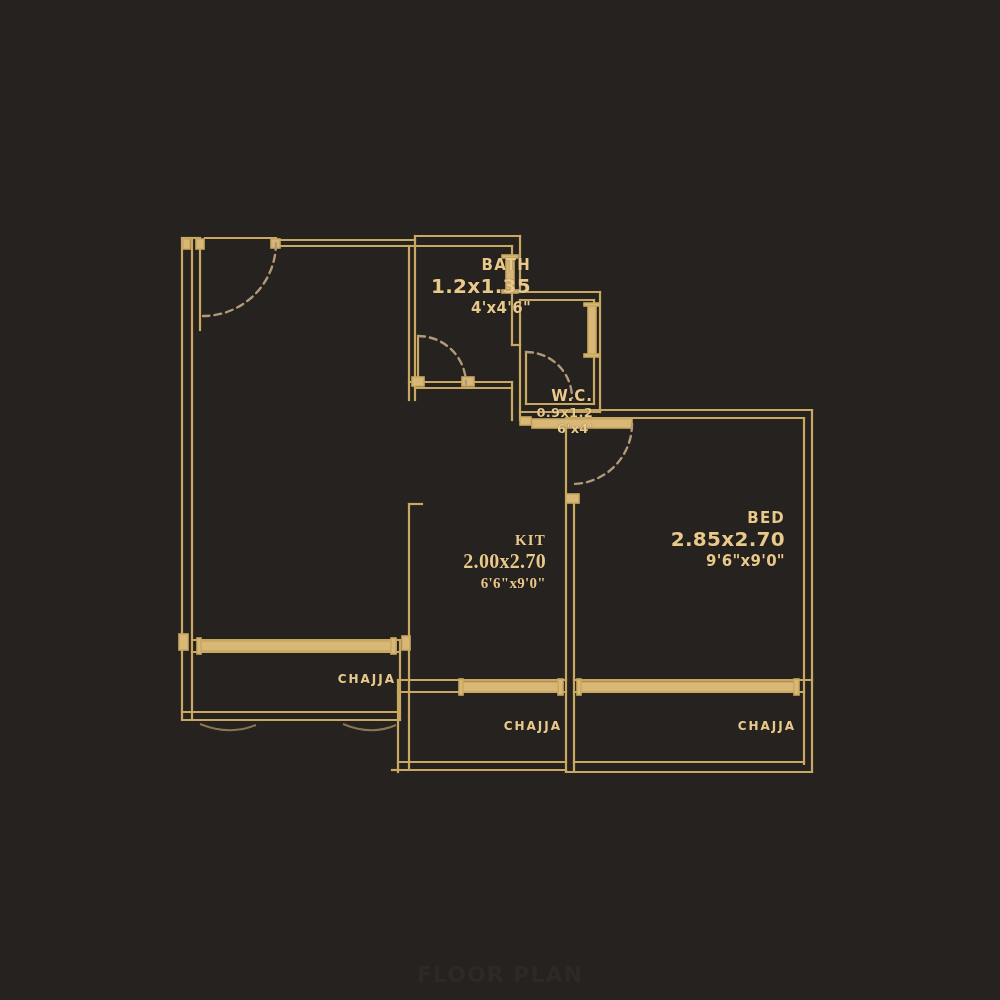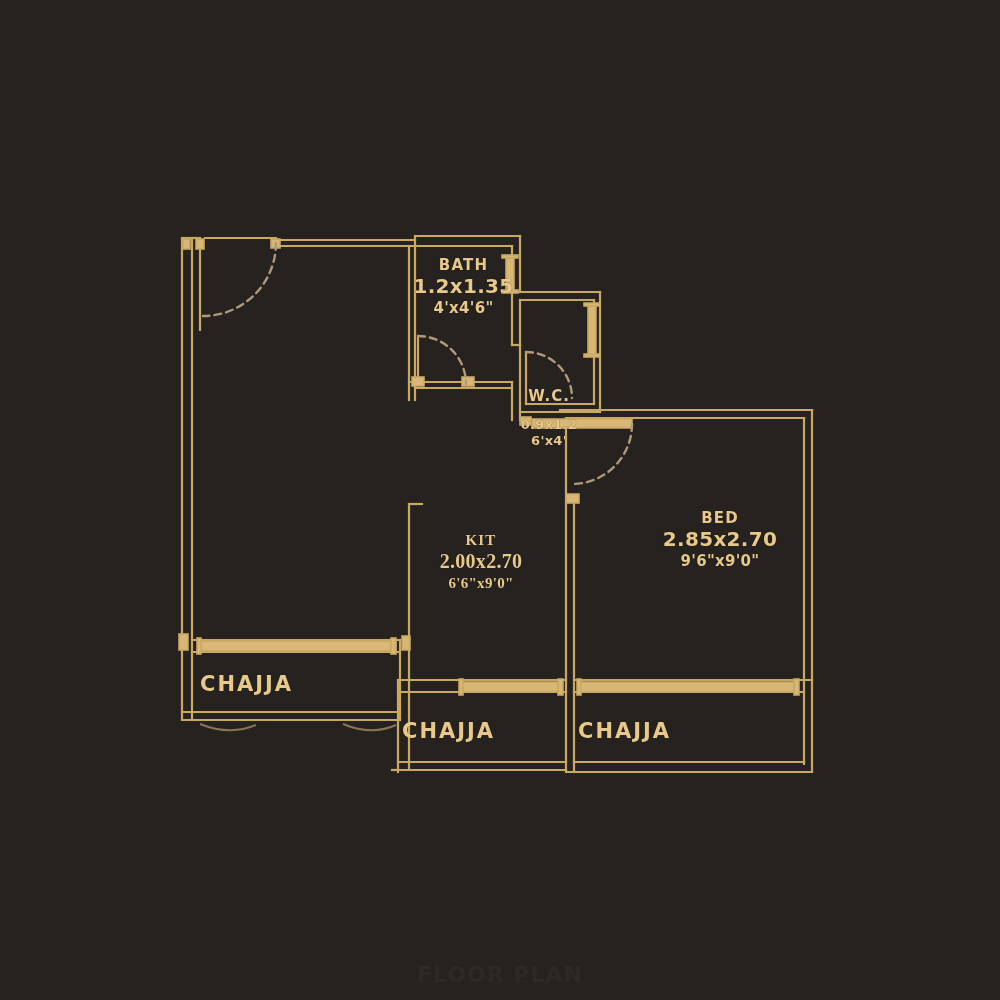--- a/index.html
+++ b/index.html
@@ -22,21 +22,21 @@
   #plan-svg {
     position: absolute;
     left: 0;
     top: 0;
     width: 1000px;
     height: 1000px;
     display: block;
   }
   .room-label {
     position: absolute;
-    text-align: center;
+    text-align: right;
     color: #e8c98a;
     font-family: "DejaVu Sans", sans-serif;
     font-weight: bold;
     letter-spacing: 0.5px;
     line-height: 1.22;
     text-shadow: 0 0 1px rgba(0,0,0,0.6);
     white-space: nowrap;
     pointer-events: none;
   }
   .room-label .name {
@@ -48,29 +48,29 @@
     display: block;
     font-size: 20px;
     letter-spacing: 0.3px;
   }
   .room-label .dim-ft {
     display: block;
     font-size: 15px;
     letter-spacing: 0.3px;
   }
   .room-label.small .name { font-size: 15px; letter-spacing: 1px; }
-  .room-label.small .dim-m { font-size: 13px; margin-top: 12px; }
+  .room-label.small .dim-m { font-size: 13px; }
   .room-label.small .dim-ft { font-size: 13px; }
   .chajja-label {
     position: absolute;
-    text-align: left;
+    text-align: right;
     color: #e8c98a;
     font-family: "DejaVu Sans", sans-serif;
     font-weight: bold;
-    font-size: 21px;
+    font-size: 12px;
     letter-spacing: 2px;
     white-space: nowrap;
     pointer-events: none;
   }
   #watermark {
     position: absolute;
     left: 0;
     top: 962px;
     width: 1000px;
     text-align: center;

